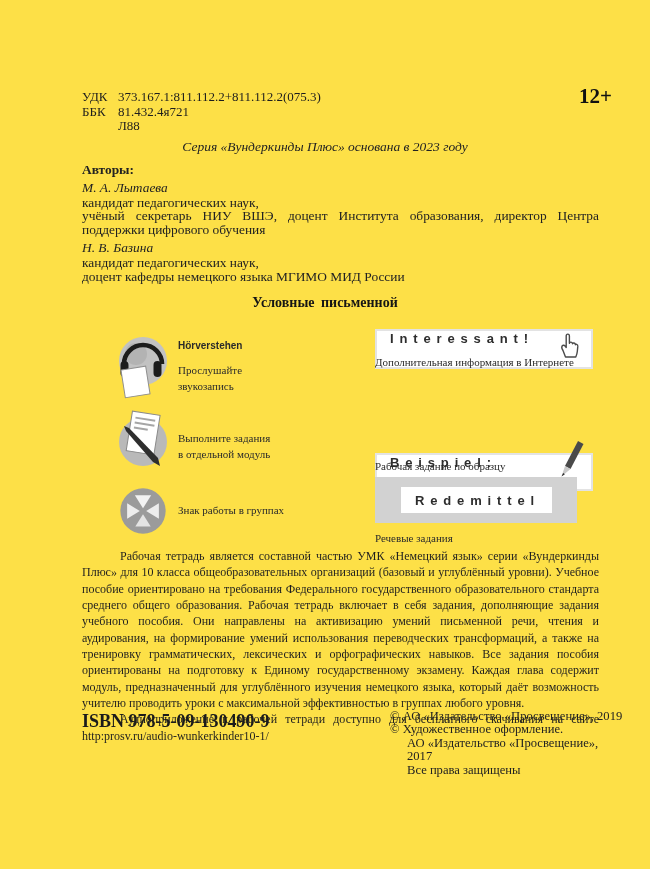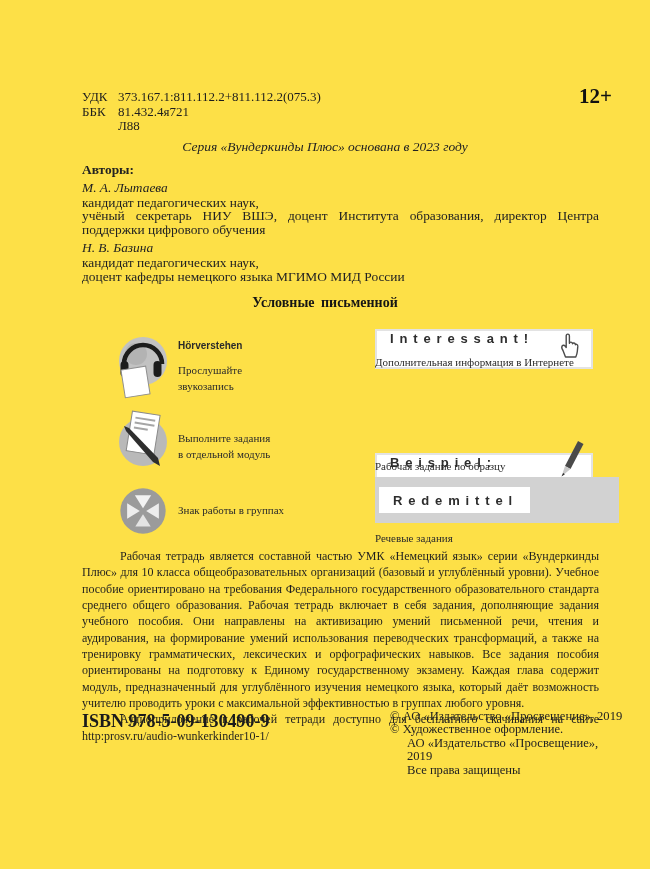--- a/index.html
+++ b/index.html
@@ -31,21 +31,21 @@
   .icon-circle svg{display:block;}
   .legend-caption{font-size:11px;line-height:16px;white-space:pre-line;color:#2b2b2b;}
   .legend-title{font-family:Liberation Sans, sans-serif;font-weight:bold;font-size:10px;color:#2a2a2a;margin-bottom:11px;}
   .tag-box{
     box-sizing:border-box;width:218px;height:40px;background:#fff;
     border:2px solid #e3e3e3;display:flex;
     padding:0 10px 0 13px;position:relative;
   }
   .tag-label{font-family:"Liberation Sans", sans-serif;font-weight:bold;font-size:13px;letter-spacing:0.45em;color:#2d2d2d;white-space:nowrap;}
   .hand-glyph{margin-left:auto;}
-  .redemittel-outer{box-sizing:border-box;width:244px;height:46px;background:#d2d2d2;display:flex;align-items:center;padding-left:4px;}
+  .redemittel-outer{box-sizing:border-box;width:202px;height:46px;background:#d2d2d2;display:flex;align-items:center;padding-left:26px;}
   .redemittel-inner{background:#ffffff;padding:4px 12px 4px 14px;}
   .pencil-wrap{position:absolute;top:-17px;right:6px;}
   
   #annotation{position:absolute;left:82px;top:548px;width:517px;font-size:12px;line-height:16.35px;text-align:justify;color:#1f1f1f;}
   #annotation p{margin:0;text-indent:38px;}
   
   #isbn{position:absolute;left:82px;top:711px;font-weight:bold;font-size:18px;color:#1b1b1b;}
   #copyright{position:absolute;left:390px;top:710px;width:235px;font-size:12.6px;line-height:13.4px;color:#222;}
   #copyright .indent{padding-left:17px;}
 </style>
@@ -157,17 +157,17 @@
 
   <div id="annotation">
     <p>Рабочая тетрадь является составной частью УМК «Немецкий язык» серии «Вундеркинды Плюс» для 10 класса общеобразовательных организаций (базовый и углублённый уровни). Учебное пособие ориентировано на требования Федерального государственного образовательного стандарта среднего общего образования. Рабочая тетрадь включает в себя задания, дополняющие задания учебного пособия. Они направлены на активизацию умений письменной речи, чтения и аудирования, на формирование умений использования переводческих трансформаций, а также на тренировку грамматических, лексических и орфографических навыков. Все задания пособия ориентированы на подготовку к Единому государственному экзамену. Каждая глава содержит модуль, предназначенный для углублённого изучения немецкого языка, который даёт возможность учителю проводить уроки с максимальной эффективностью в группах любого уровня.</p>
     <p>Аудиоприложение к рабочей тетради доступно для бесплатного скачивания на сайте http:prosv.ru/audio-wunkerkinder10-1/</p>
   </div>
 
   <div id="isbn">ISBN 978-5-09-130490-9</div>
   <div id="copyright">
     <div>© АО «Издательство «Просвещение», 2019</div>
     <div>© Художественное оформление.</div>
-    <div class="indent">АО «Издательство «Просвещение», 2019</div>
+    <div class="indent">АО «Издательство «Просвещение», 2017</div>
     <div class="indent">Все права защищены</div>
   </div>
 
 </div>
 
 </body></html>

